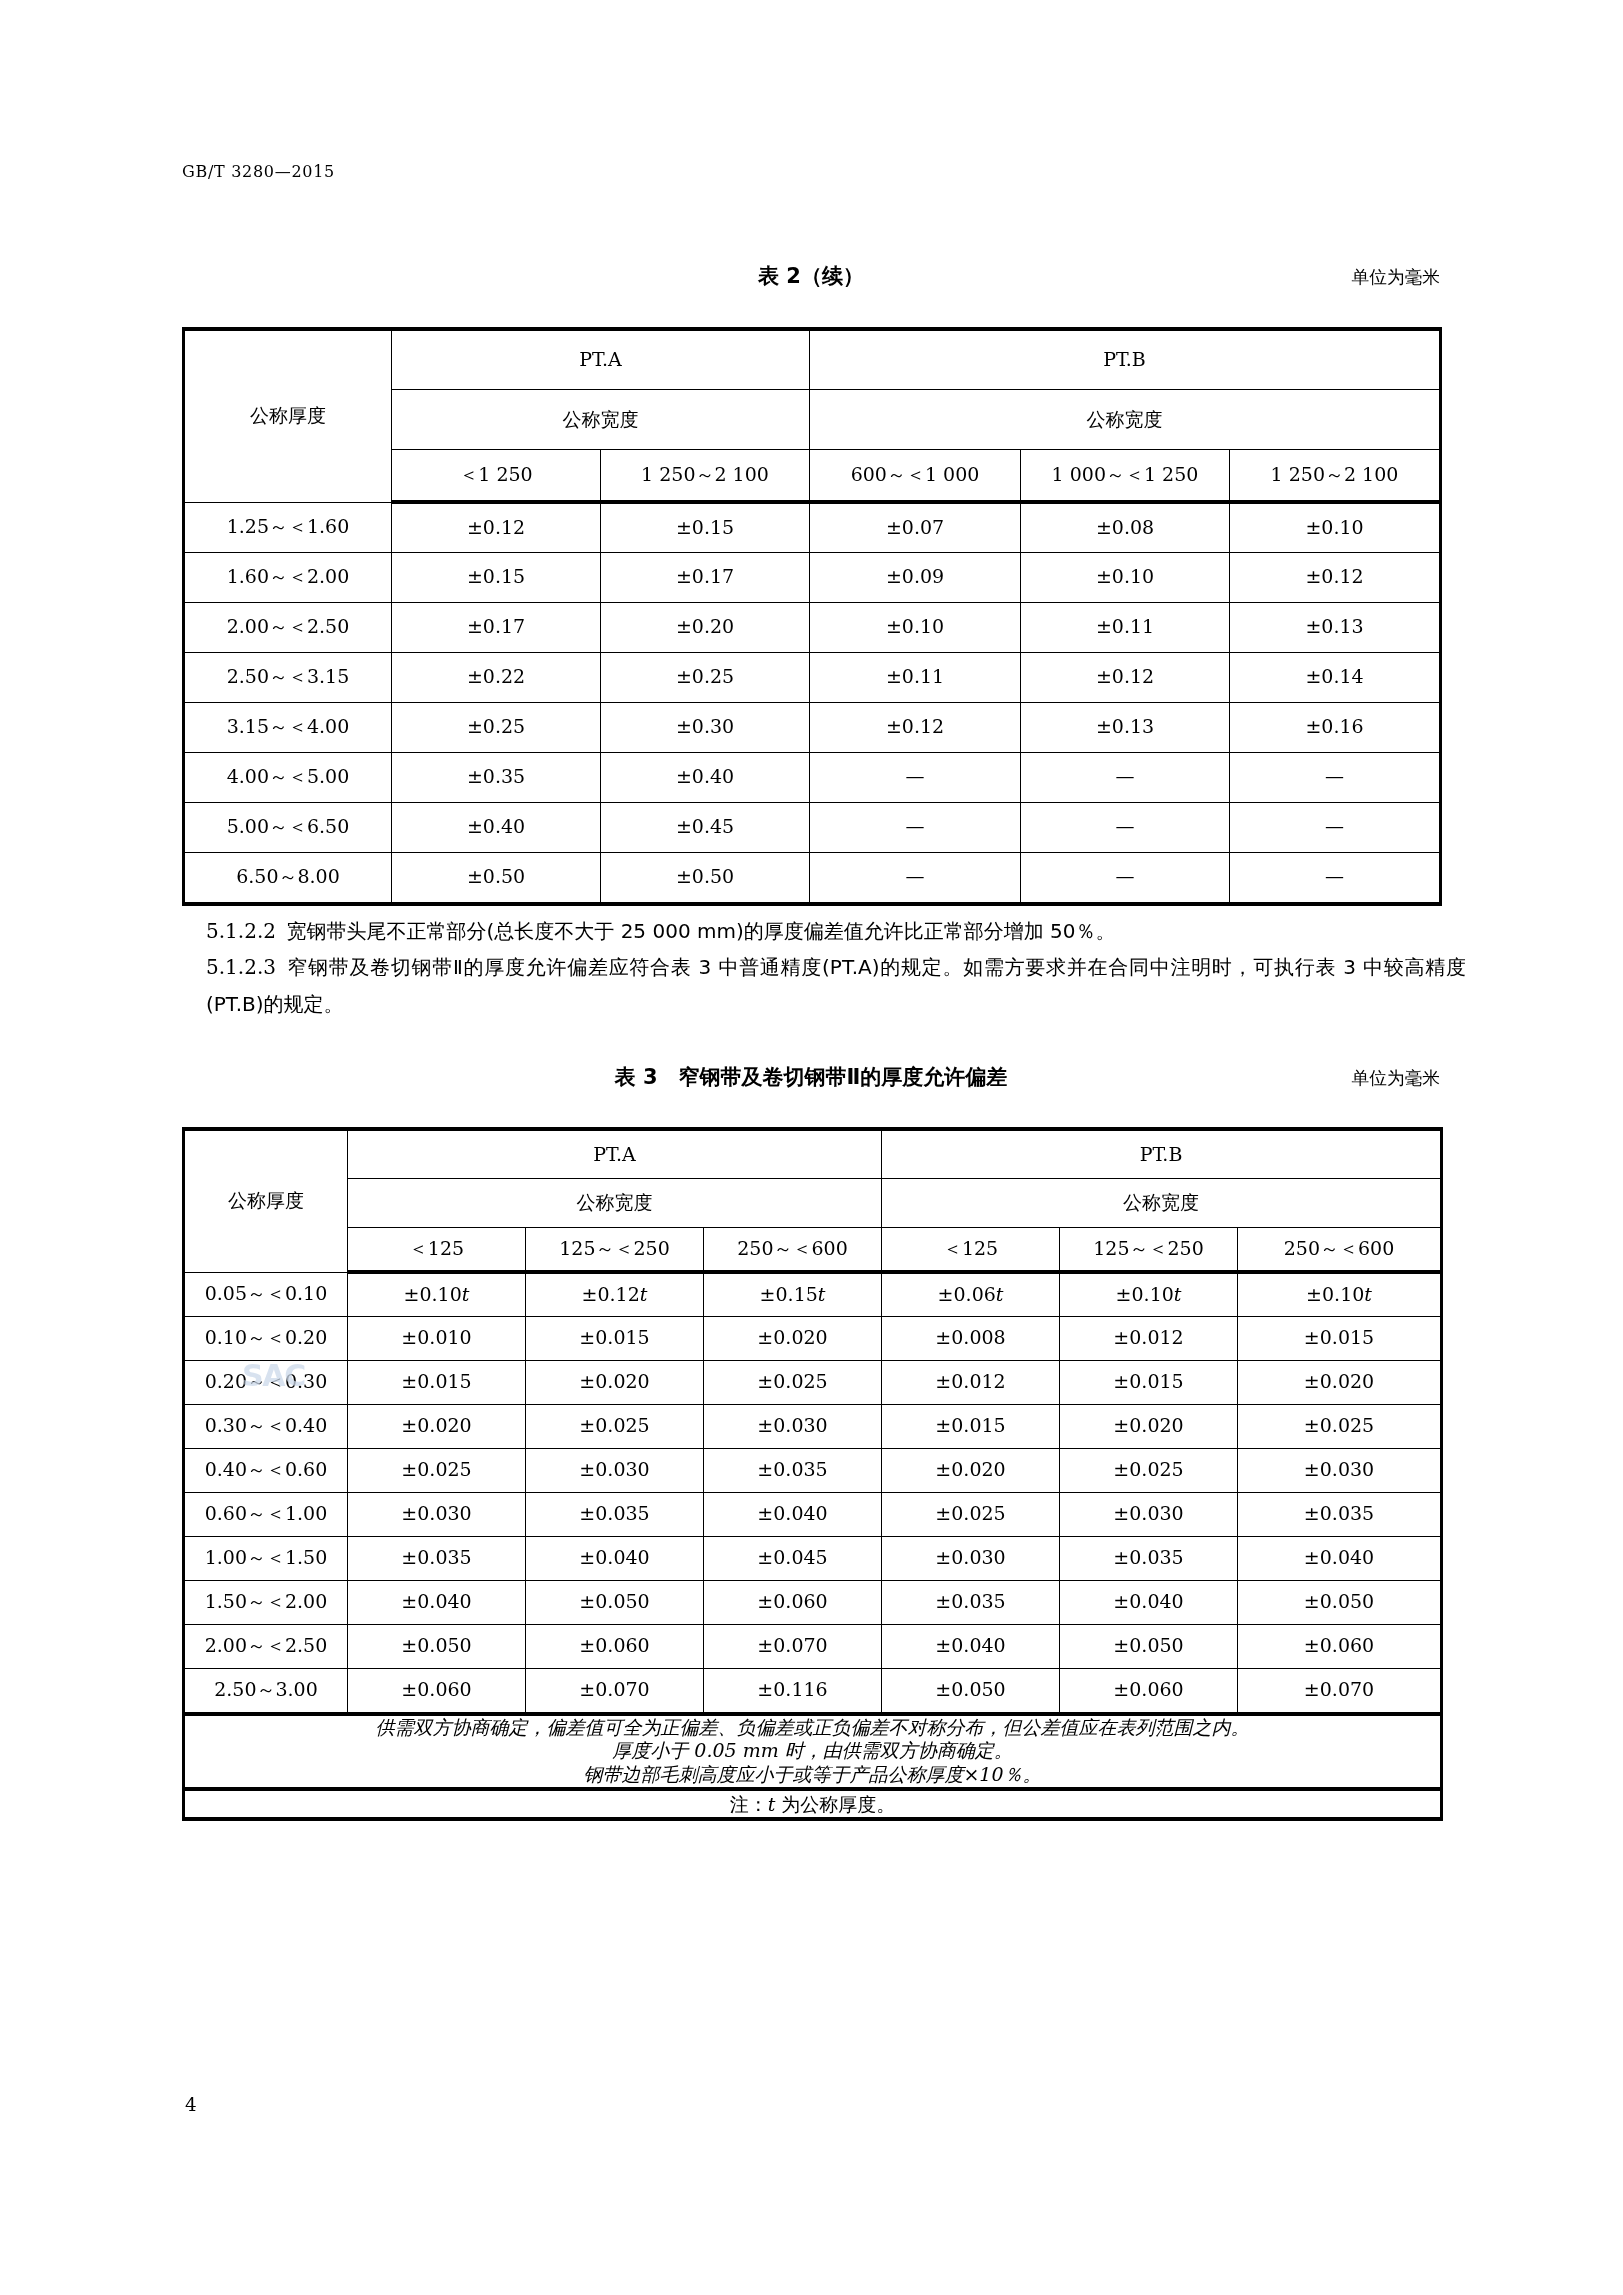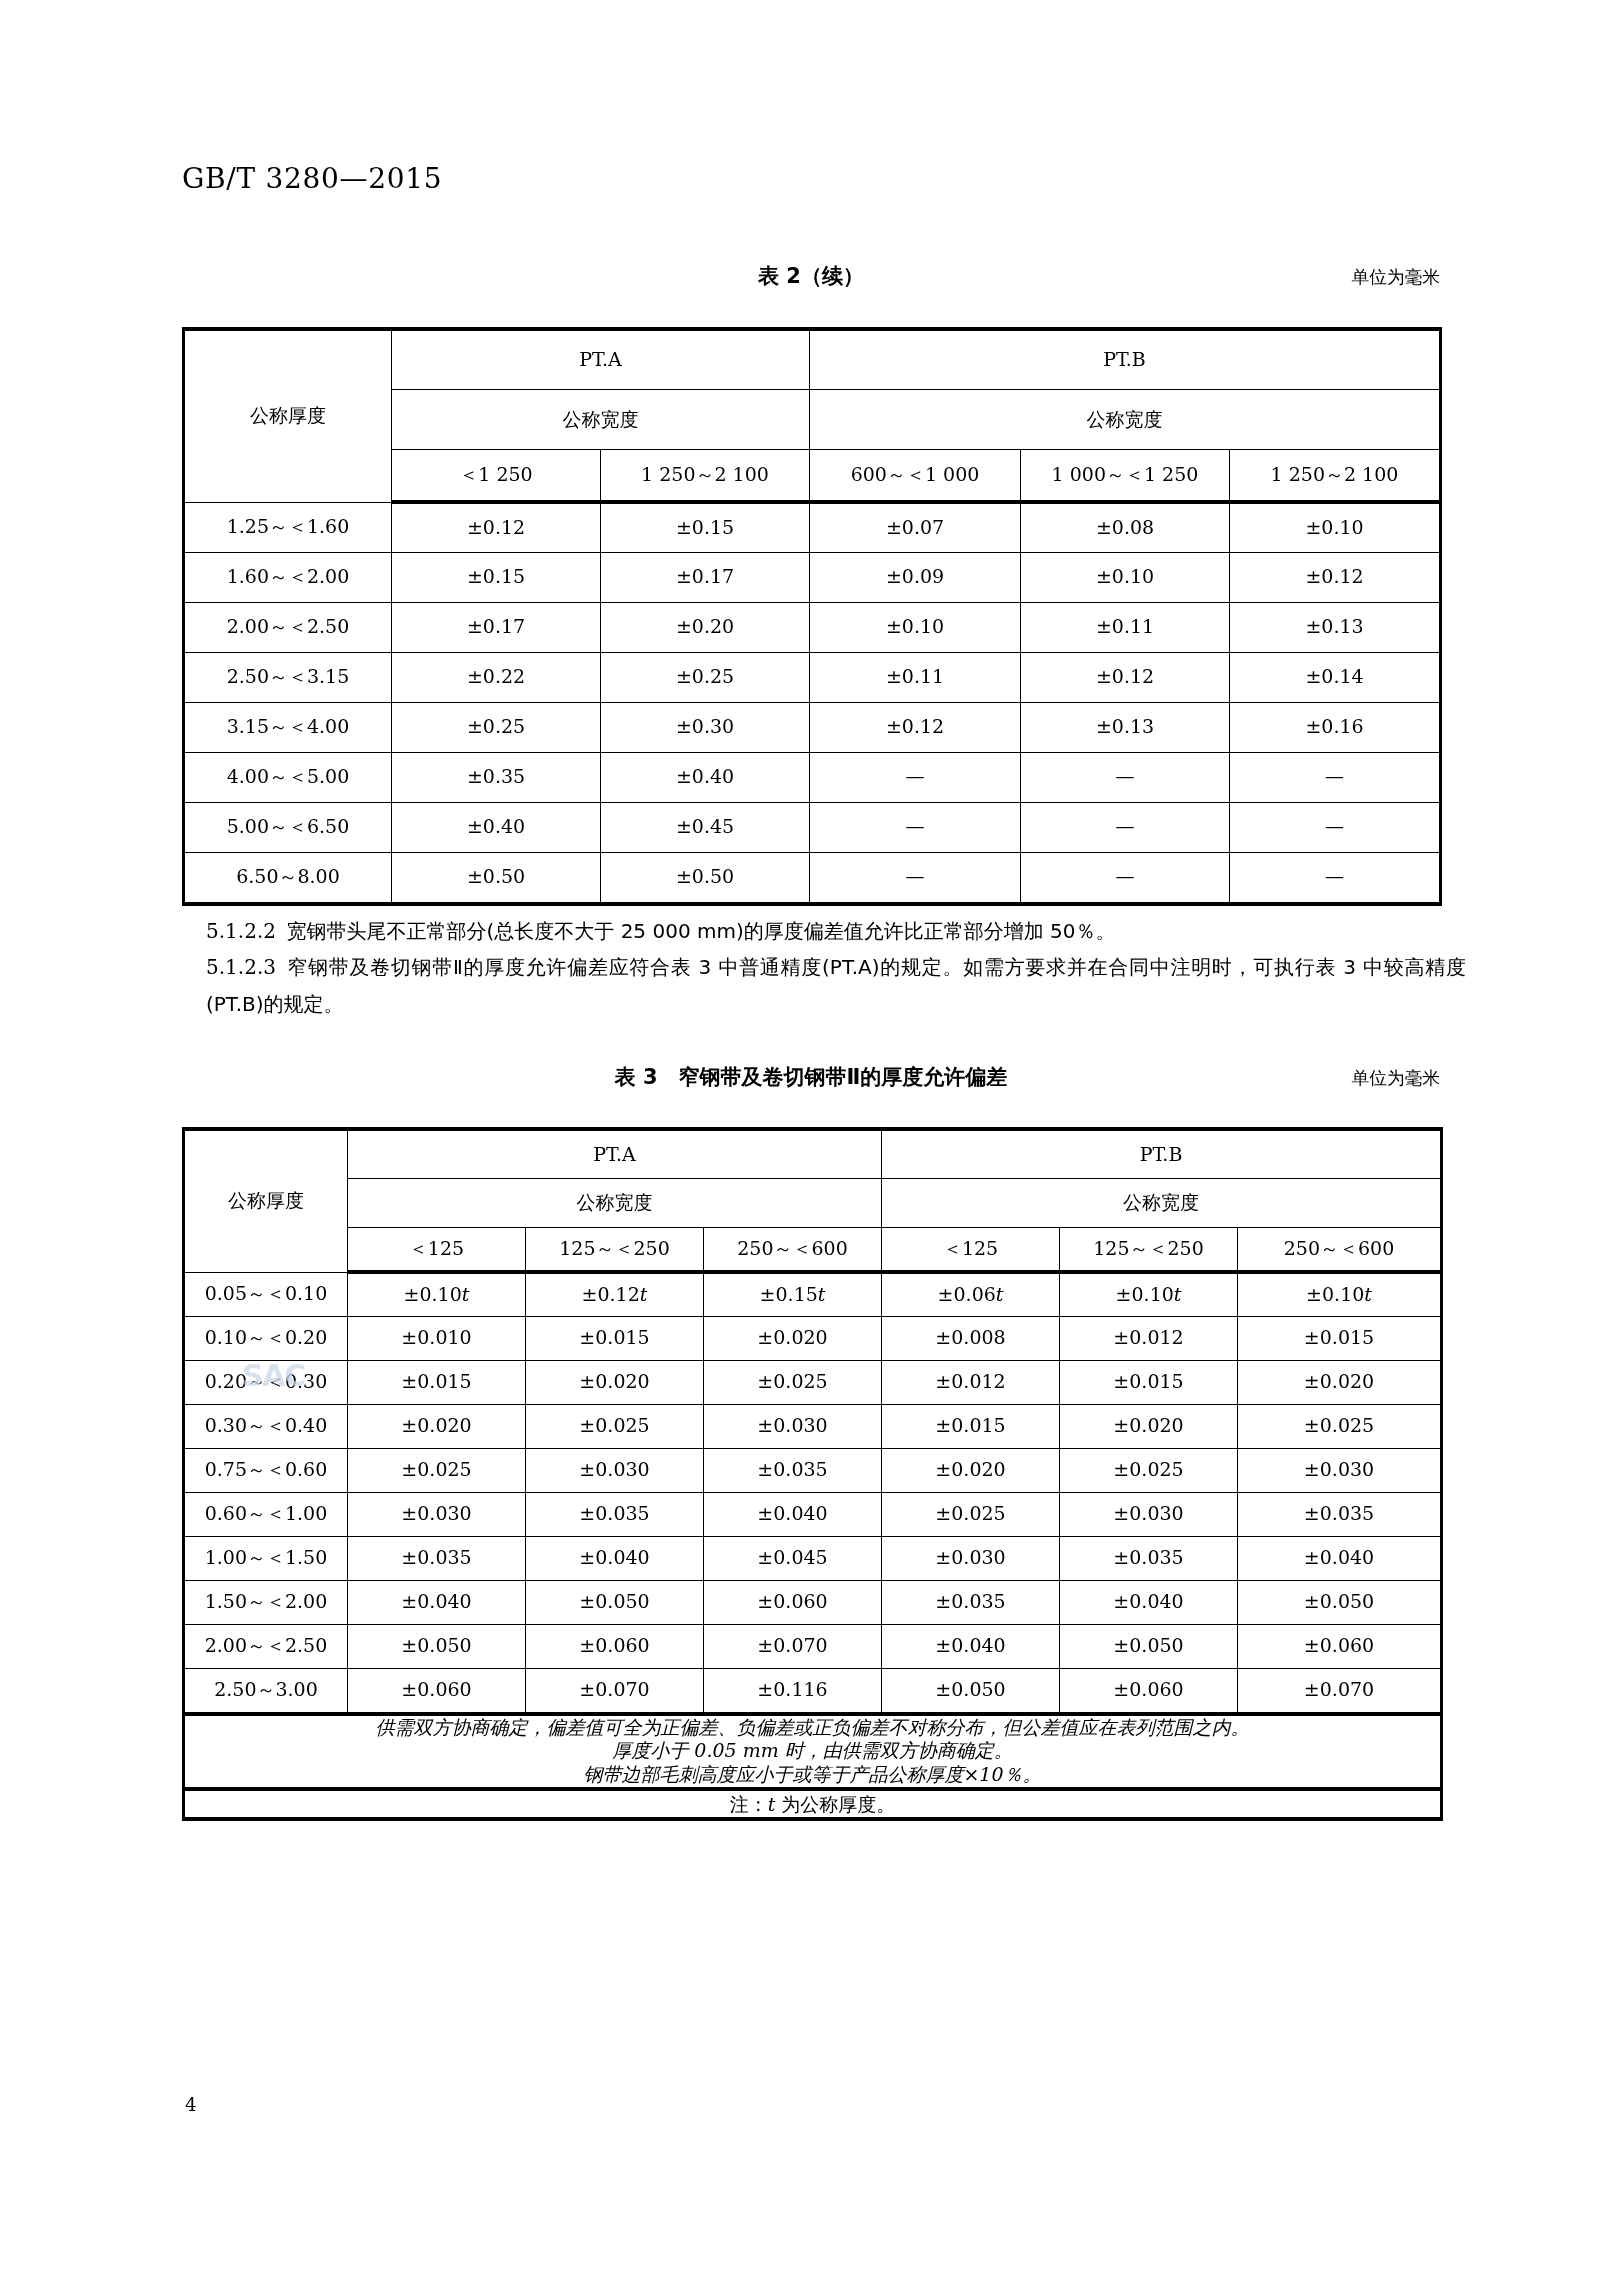--- a/index.html
+++ b/index.html
@@ -21,21 +21,21 @@
     width: 1623px;
     height: 2295px;
     overflow: hidden;
   }
 
   
   .doc-header {
     position: absolute;
     left: 182px;
     top: 162px;
-    font-size: 28px;
+    font-size: 16px;
     letter-spacing: 0.7px;
     font-family: "DejaVu Serif", "Liberation Serif", serif;
     white-space: nowrap;
   }
 
   
   .caption-row {
     position: absolute;
     left: 182px;
     width: 1258px;
@@ -320,21 +320,21 @@
         <tr>
           <td class="thick-left" style="height: 43px;">0.30～＜0.40</td>
           <td class="">±0.020</td>
           <td class="">±0.025</td>
           <td class="">±0.030</td>
           <td class="">±0.015</td>
           <td class="">±0.020</td>
           <td class="thick-right">±0.025</td>
         </tr>
         <tr>
-          <td class="thick-left" style="height: 43px;">0.75～＜0.60</td>
+          <td class="thick-left" style="height: 43px;">0.40～＜0.60</td>
           <td class="">±0.025</td>
           <td class="">±0.030</td>
           <td class="">±0.035</td>
           <td class="">±0.020</td>
           <td class="">±0.025</td>
           <td class="thick-right">±0.030</td>
         </tr>
         <tr>
           <td class="thick-left" style="height: 43px;">0.60～＜1.00</td>
           <td class="">±0.030</td>

